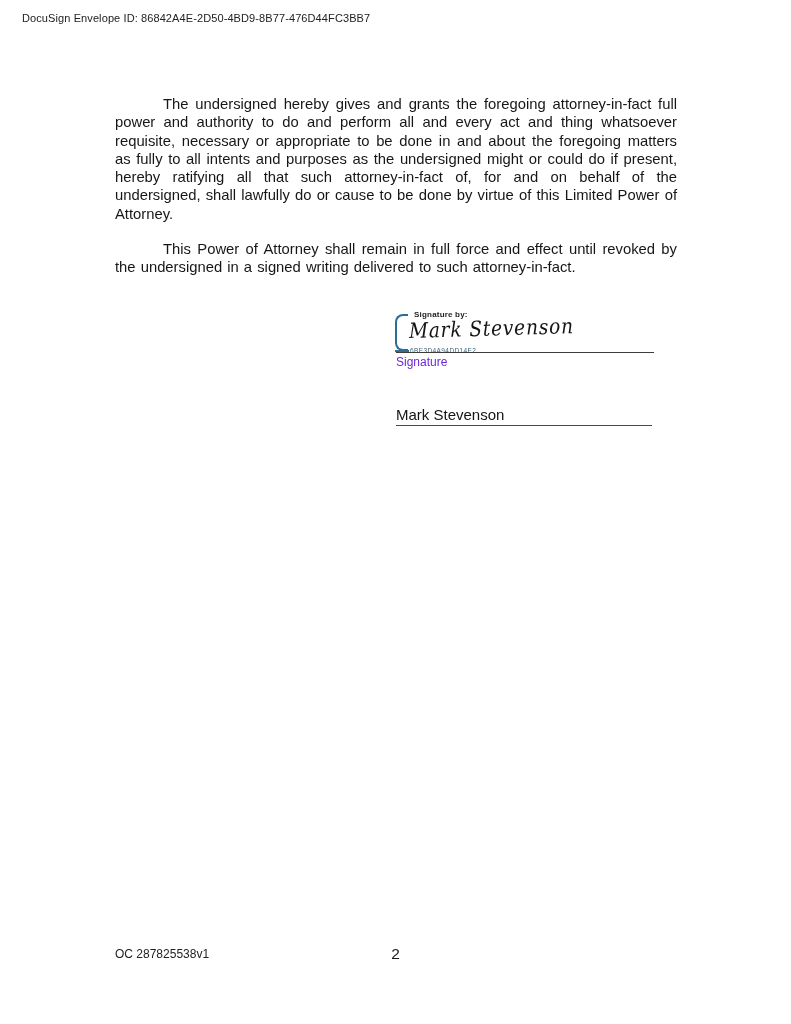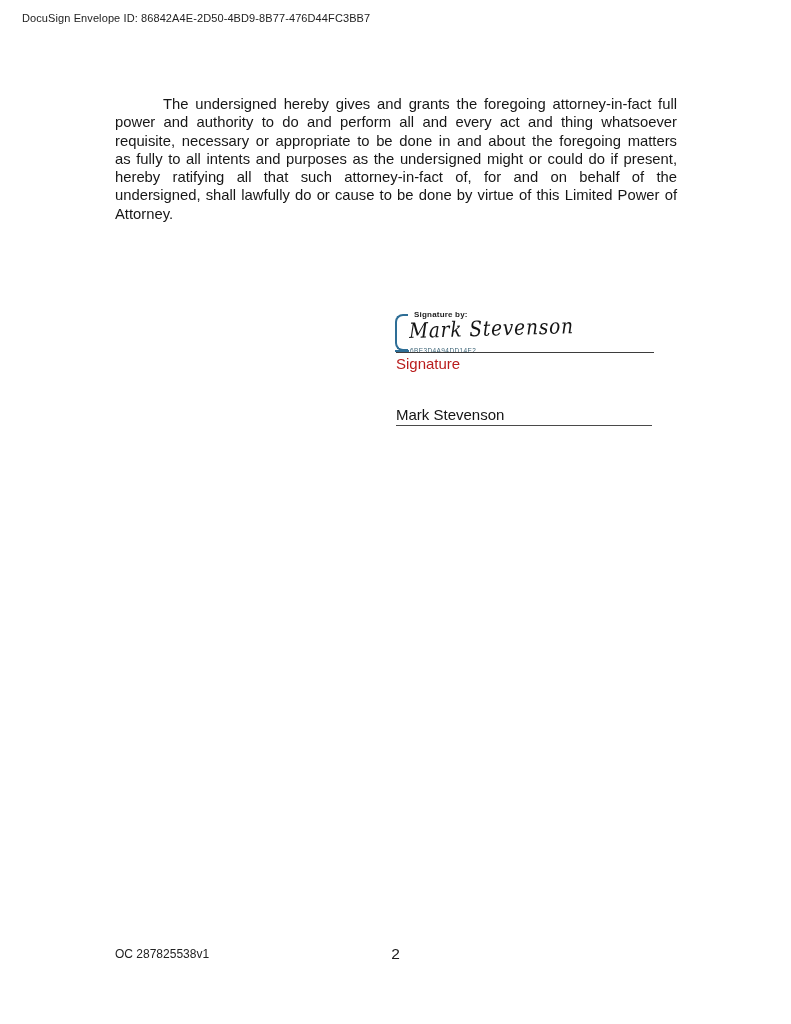--- a/index.html
+++ b/index.html
@@ -106,22 +106,22 @@
     position: absolute;
     left: 2px;
     top: 41.5px;
     width: 258px;
     border-top: 1.5px solid #3d3d3d;
   }
   .signature-caption {
     position: absolute;
     left: 2px;
     top: 45px;
-    font-size: 15px;
-    color: #b91c1c;
+    font-size: 12px;
+    color: #6d28d9;
   }
 
   
   .print-block {
     position: absolute;
     left: 396px;
     top: 406px;
     width: 256px;
   }
   .print-name-value {
@@ -160,20 +160,21 @@
 </style>
 </head>
 <body>
 
 <div class="page">
 
   <div class="envelope-header">DocuSign Envelope ID: 86842A4E-2D50-4BD9-8B77-476D44FC3BB7</div>
 
   <div class="doc-body">
     <p>The undersigned hereby gives and grants the foregoing attorney-in-fact full power and authority to do and perform all and every act and thing whatsoever requisite, necessary or appropriate to be done in and about the foregoing matters as fully to all intents and purposes as the undersigned might or could do if present, hereby ratifying all that such attorney-in-fact of, for and on behalf of the undersigned, shall lawfully do or cause to be done by virtue of this Limited Power of Attorney.</p>
+    <p>This Power of Attorney shall remain in full force and effect until revoked by the undersigned in a signed writing delivered to such attorney-in-fact.</p>
   </div>
 
   <div class="sig-block">
     <div class="stamp-bracket"></div>
     <div class="stamp-label">Signature by:</div>
     <div class="script-signature">Mark Stevenson</div>
     <div class="stamp-bottom-line"></div>
     <div class="stamp-id">6BE3D4A94DD14E2...</div>
     <div class="signature-line"></div>
     <div class="signature-caption">Signature</div>

